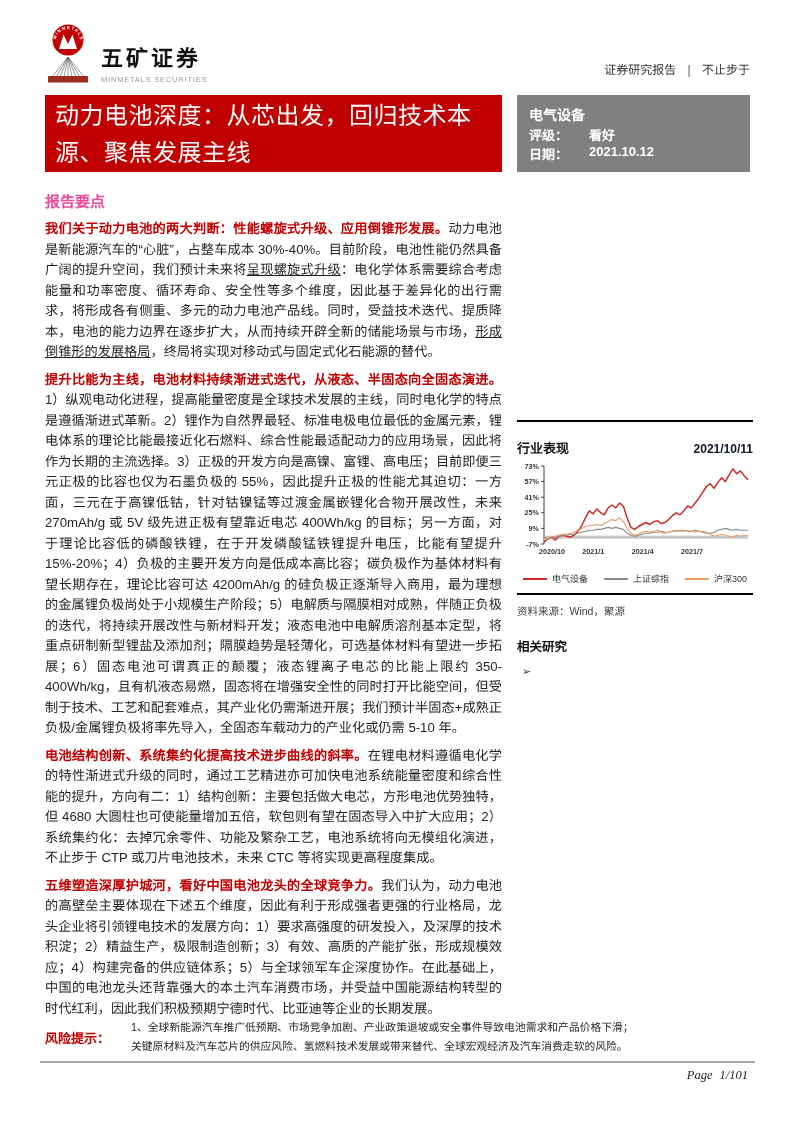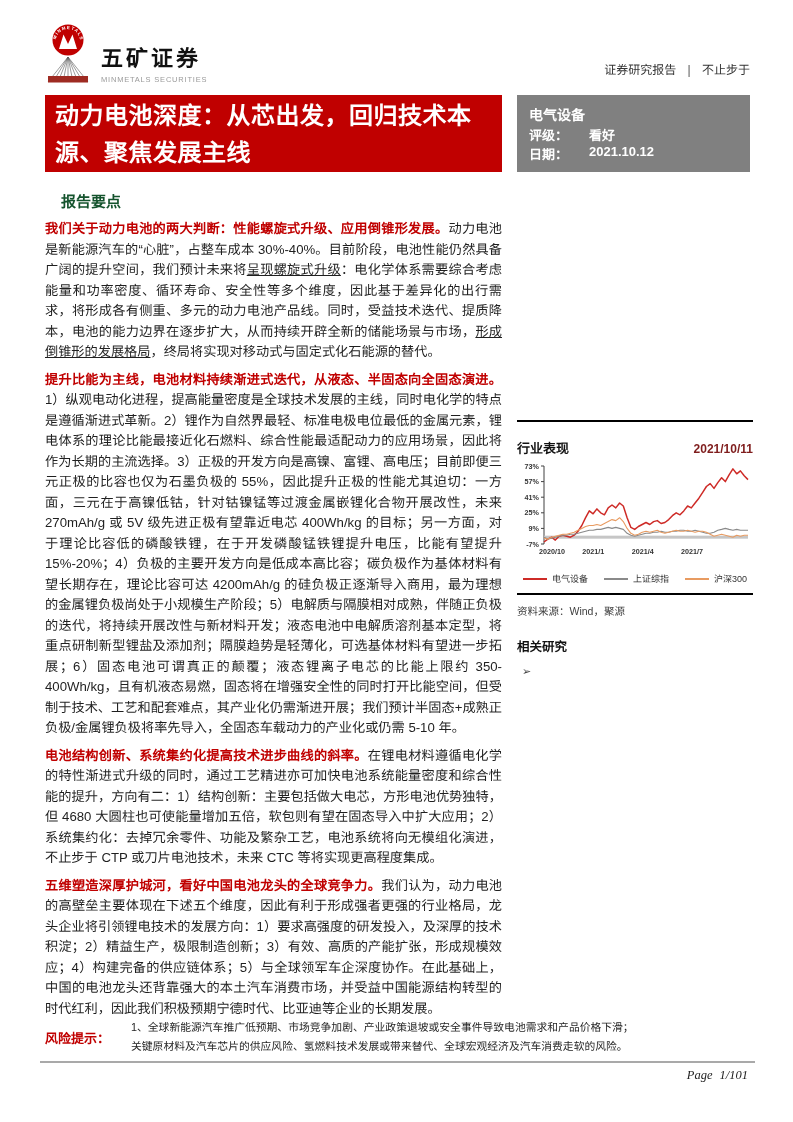--- a/index.html
+++ b/index.html
@@ -9,48 +9,48 @@
   
   .logo-block{position:absolute;left:45px;top:24px;display:flex;gap:10px;align-items:flex-start;}
   .brand-text{display:flex;flex-direction:column;margin-top:16px;}
   .brand-cn{font-size:22px;font-weight:bold;color:#111;letter-spacing:3px;}
   .brand-en{font-size:7.5px;color:#9a9a9a;letter-spacing:0.8px;margin-top:3px;}
   .doc-type-line{position:absolute;right:43px;top:60px;font-size:12px;color:#333;}
   .doc-type-line .sep{margin:0 8px;color:#555;}
 
   
   .banner{position:absolute;left:45px;top:95px;width:457px;height:77px;background:#C00000;
-          color:#fff;font-weight:bold;font-size:24px;line-height:37px;
+          color:#fff;font-weight:normal;font-size:24px;line-height:37px;
           padding:2px 10px 0 10px;box-sizing:border-box;letter-spacing:0.5px;}
   .info-box{position:absolute;left:517px;top:95px;width:233px;height:77px;background:#808080;
             color:#fff;box-sizing:border-box;padding:9px 12px;display:flex;
             flex-direction:column;justify-content:space-between;font-weight:bold;}
   .info-row{display:flex;font-size:13px;}
   .info-row.first{font-size:14px;}
   .info-label{width:46px;}
   .info-value{margin-left:14px;}
 
   
   .summary{position:absolute;left:45px;top:190px;width:457px;}
-  .summary-heading{color:#14532d;font-weight:bold;font-size:15px;margin:0 0 8px 16px;}
+  .summary-heading{color:#ec4899;font-weight:bold;font-size:15px;margin:0 0 8px 0;}
   .para{font-size:13.2px;line-height:20.5px;text-align:justify;margin:0 0 7px 0;color:#1f1f1f;}
   .seg-lead{color:#C00000;font-weight:bold;}
   .seg-underline{text-decoration:underline;}
 
   
   .risk{position:absolute;left:45px;top:1018px;width:712px;display:flex;align-items:center;}
   .risk-label{color:#C00000;font-weight:bold;font-size:13px;width:86px;flex:none;}
   .risk-lines{font-size:10.8px;line-height:19px;color:#262626;}
 
   
   .sidebar{position:absolute;left:517px;top:420px;width:236px;}
   .perf-block{border-top:2px solid #000;border-bottom:2px solid #000;padding:16px 0 8px 0;}
   .perf-head{display:flex;justify-content:space-between;align-items:baseline;margin-bottom:4px;}
   .perf-title{font-weight:bold;font-size:13px;color:#111;}
-  .perf-date{font-weight:bold;font-size:12px;color:#7f1d1d;}
+  .perf-date{font-weight:bold;font-size:12px;color:#0f172a;}
   .chart-wrap{width:236px;}
   .legend{display:flex;justify-content:center;align-items:center;gap:16px;margin-top:8px;}
   .legend-item{display:flex;align-items:center;gap:5px;font-size:9px;color:#333;}
   .legend-swatch{display:inline-block;width:24px;height:2px;}
   .source{font-size:10.5px;color:#404040;padding:8px 0 2px 0;}
   .related-heading{font-weight:bold;font-size:12.5px;color:#111;margin-top:16px;}
   .related-bullet{font-size:11px;color:#404040;margin-top:10px;padding-left:5px;}
 
   
   .footer-line{position:absolute;left:40px;right:38px;top:1061px;border-top:2px solid #A9A9A9;}

